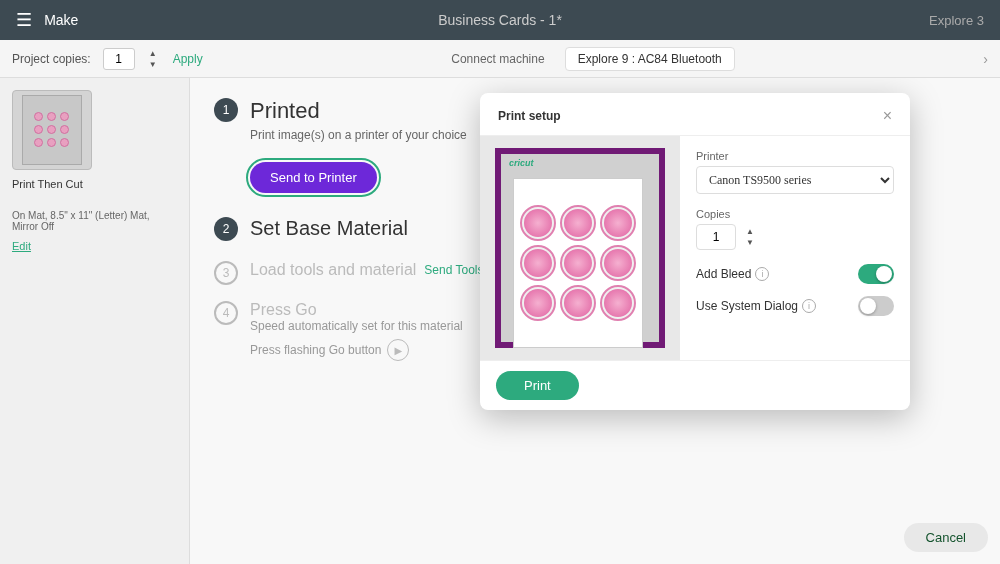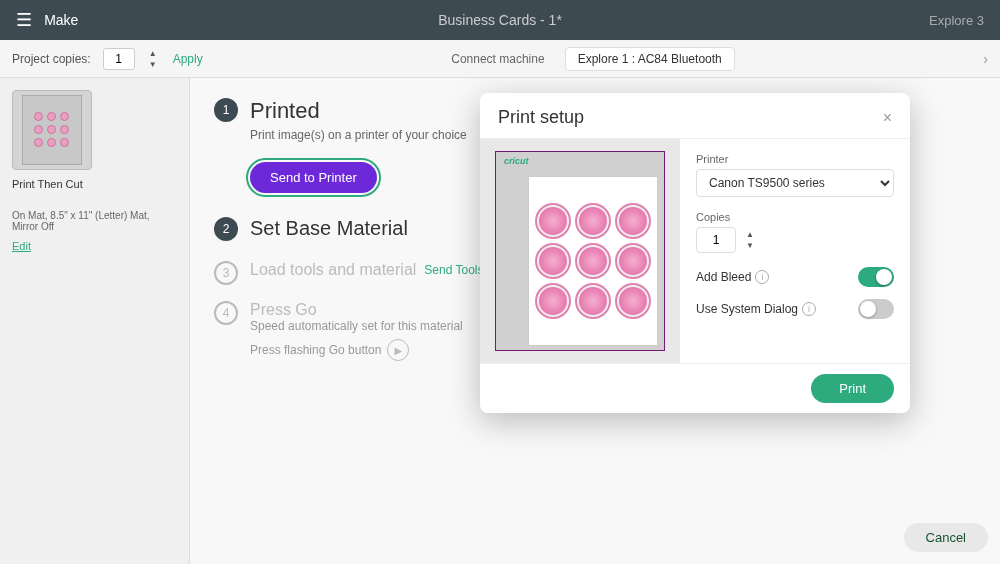--- a/index.html
+++ b/index.html
@@ -175,42 +175,42 @@
       box-shadow: 0 8px 32px rgba(0,0,0,0.25);
       overflow: hidden;
     }
     .modal-header {
       padding: 14px 18px 10px;
       display: flex;
       align-items: center;
       justify-content: space-between;
       border-bottom: 1px solid #eee;
     }
-    .modal-title { font-size: 18px; color: #333; font-weight: 400; }
+    .modal-title { font-size: 12px; color: #333; font-weight: 700; }
     .modal-close { font-size: 16px; color: #999; cursor: pointer; background: none; border: none; }
     .modal-body { display: flex; gap: 0; }
 
     
     .print-preview {
       width: 200px;
       background: #e8e8e8;
       padding: 12px;
       display: flex;
       align-items: center;
       justify-content: center;
       flex-shrink: 0;
     }
     .preview-mat {
       width: 170px;
       height: 200px;
       background: #d0d0d0;
-      border: 1px solid #701a75;
+      border: 6px solid #701a75;
       display: flex;
       align-items: flex-start;
-      justify-content: flex-end;
+      justify-content: flex-start;
       padding: 6px;
       position: relative;
     }
     .preview-paper {
       width: 130px;
       height: 170px;
       background: white;
       border: 1px solid #ccc;
       display: flex;
       flex-direction: column;
@@ -256,20 +256,21 @@
     .setting-label { font-size: 11px; color: #666; margin-bottom: 4px; }
     .setting-select {
       width: 100%;
       padding: 5px 8px;
       border: 1px solid #ddd;
       border-radius: 4px;
       font-size: 12px;
       color: #333;
       background: white;
       appearance: auto;
+      font-family: Liberation Serif, serif;
     }
     .copies-row {
       display: flex;
       align-items: center;
       gap: 8px;
     }
     .copies-count {
       width: 40px;
       height: 26px;
       border: 1px solid #ddd;
@@ -316,21 +317,21 @@
       position: absolute;
       top: 2px;
       right: 2px;
       box-shadow: 0 1px 3px rgba(0,0,0,0.3);
     }
     .toggle-off .toggle-knob { right: auto; left: 2px; }
 
     .modal-footer {
       padding: 10px 16px;
       display: flex;
-      justify-content: flex-end;
+      justify-content: flex-start;
       border-top: 1px solid #eee;
     }
     .print-btn {
       background: #2daa7e;
       color: white;
       border: none;
       border-radius: 20px;
       padding: 7px 28px;
       font-size: 13px;
       cursor: pointer;
@@ -362,21 +363,21 @@
 
 <div class="sub-header">
   <span class="sub-header-label">Project copies:</span>
   <input class="copies-input" type="text" value="1" style="">
   <div class="copies-stepper">
     <span>▲</span>
     <span>▼</span>
   </div>
   <span class="apply-btn">Apply</span>
   <span class="connect-machine">Connect machine</span>
-  <span class="machine-badge">Explore 1 : AC84 Bluetooth</span>
+  <span class="machine-badge">Explore 9 : AC84 Bluetooth</span>
   <span class="chevron-right">›</span>
 </div>
 
 <div class="main">
 
   <div class="sidebar">
     <div class="mat-preview">
       <div class="mat-preview-inner">
         <div class="mat-dots">
           <div class="mat-dot"></div>

